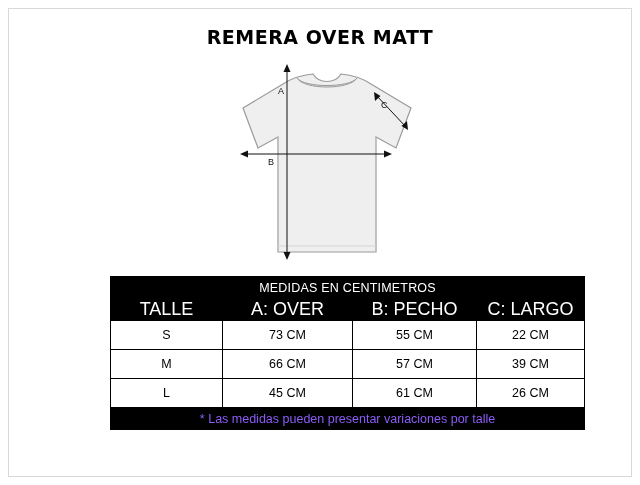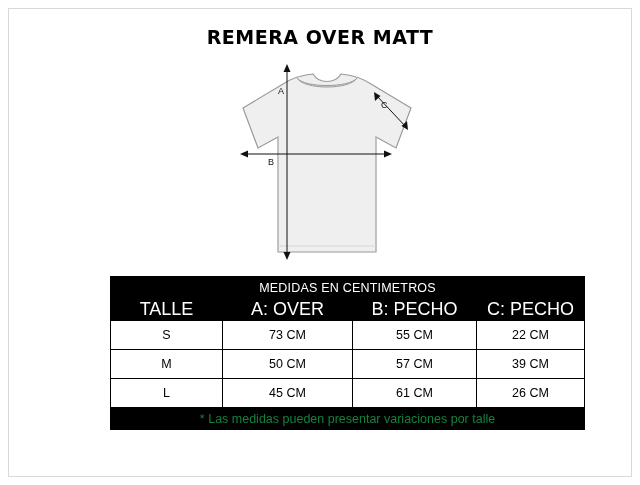--- a/index.html
+++ b/index.html
@@ -88,21 +88,21 @@
     font-size: 18px;
   }
   tr.datarow td {
     height: 28px;
     background: #ffffff;
     color: #000000;
     font-size: 12.5px;
   }
   tr.foot td {
     background: #000000;
-    color: #15803d;
+    color: #8b5cf6;
     height: 21px;
     font-size: 12.5px;
   }
   col.c1 { width: 112px; }
   col.c2 { width: 130px; }
   col.c3 { width: 124px; }
   col.c4 { width: 108px; }
 </style>
 </head>
 <body>
@@ -152,31 +152,31 @@
           <col class="c4">
       </colgroup>
       <tbody>
         <tr class="band">
           <td colspan="4">MEDIDAS EN CENTIMETROS</td>
         </tr>
         <tr class="head">
           <td>TALLE</td>
           <td>A: OVER</td>
           <td>B: PECHO</td>
-          <td>C: PECHO</td>
+          <td>C: LARGO</td>
         </tr>
         <tr class="datarow">
           <td>S</td>
           <td>73 CM</td>
           <td>55 CM</td>
           <td>22 CM</td>
         </tr>
         <tr class="datarow">
           <td>M</td>
-          <td>50 CM</td>
+          <td>66 CM</td>
           <td>57 CM</td>
           <td>39 CM</td>
         </tr>
         <tr class="datarow">
           <td>L</td>
           <td>45 CM</td>
           <td>61 CM</td>
           <td>26 CM</td>
         </tr>
         <tr class="foot">

